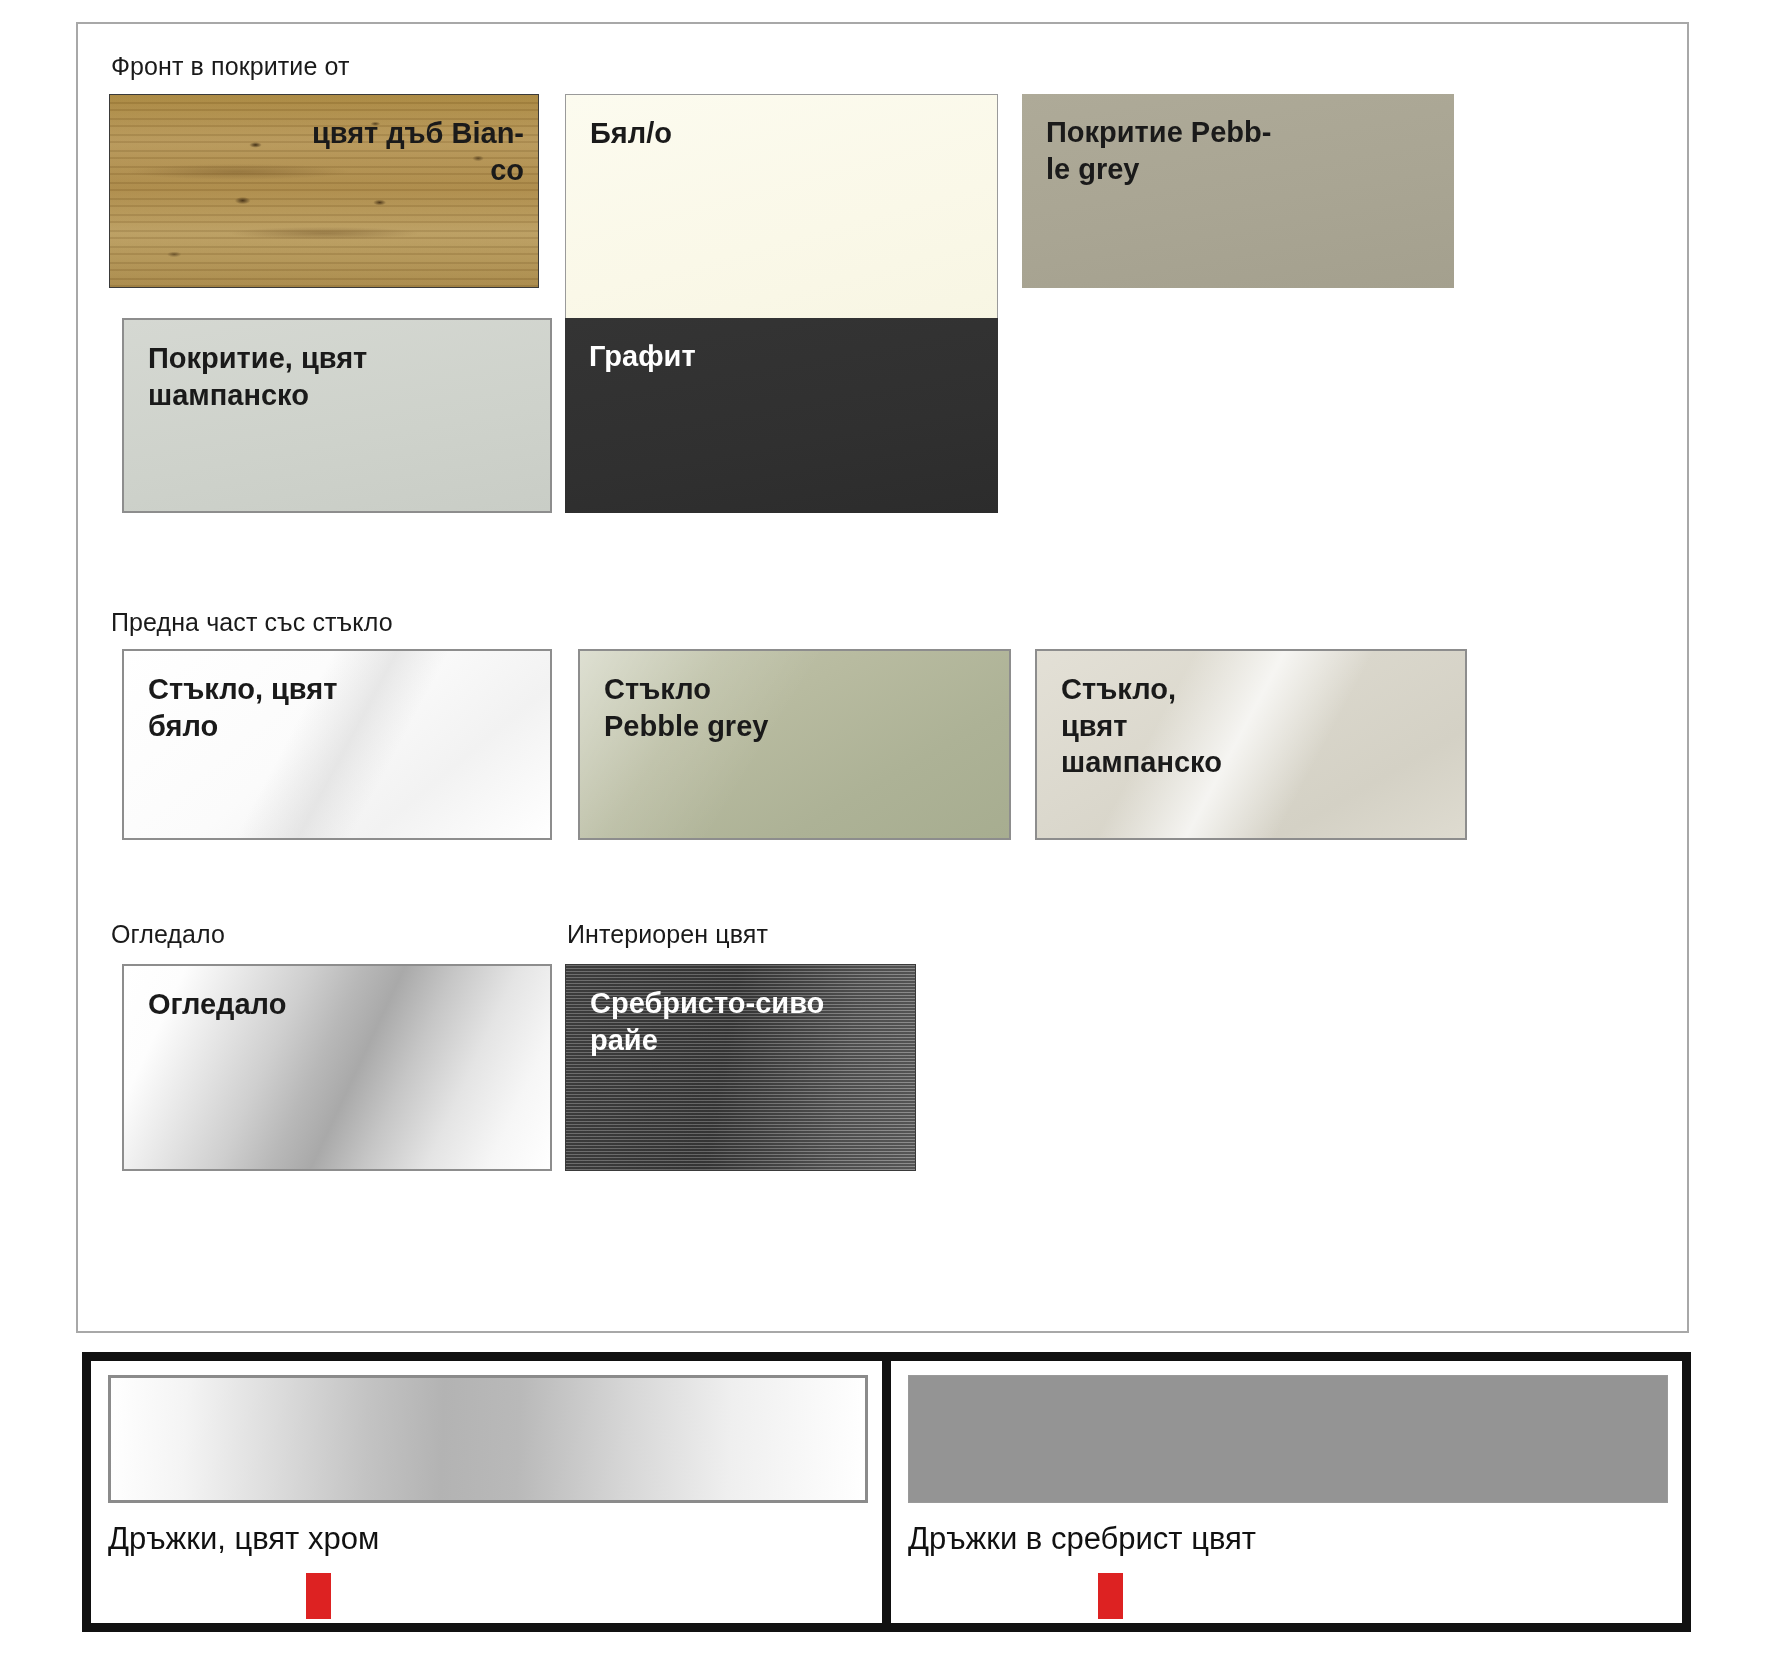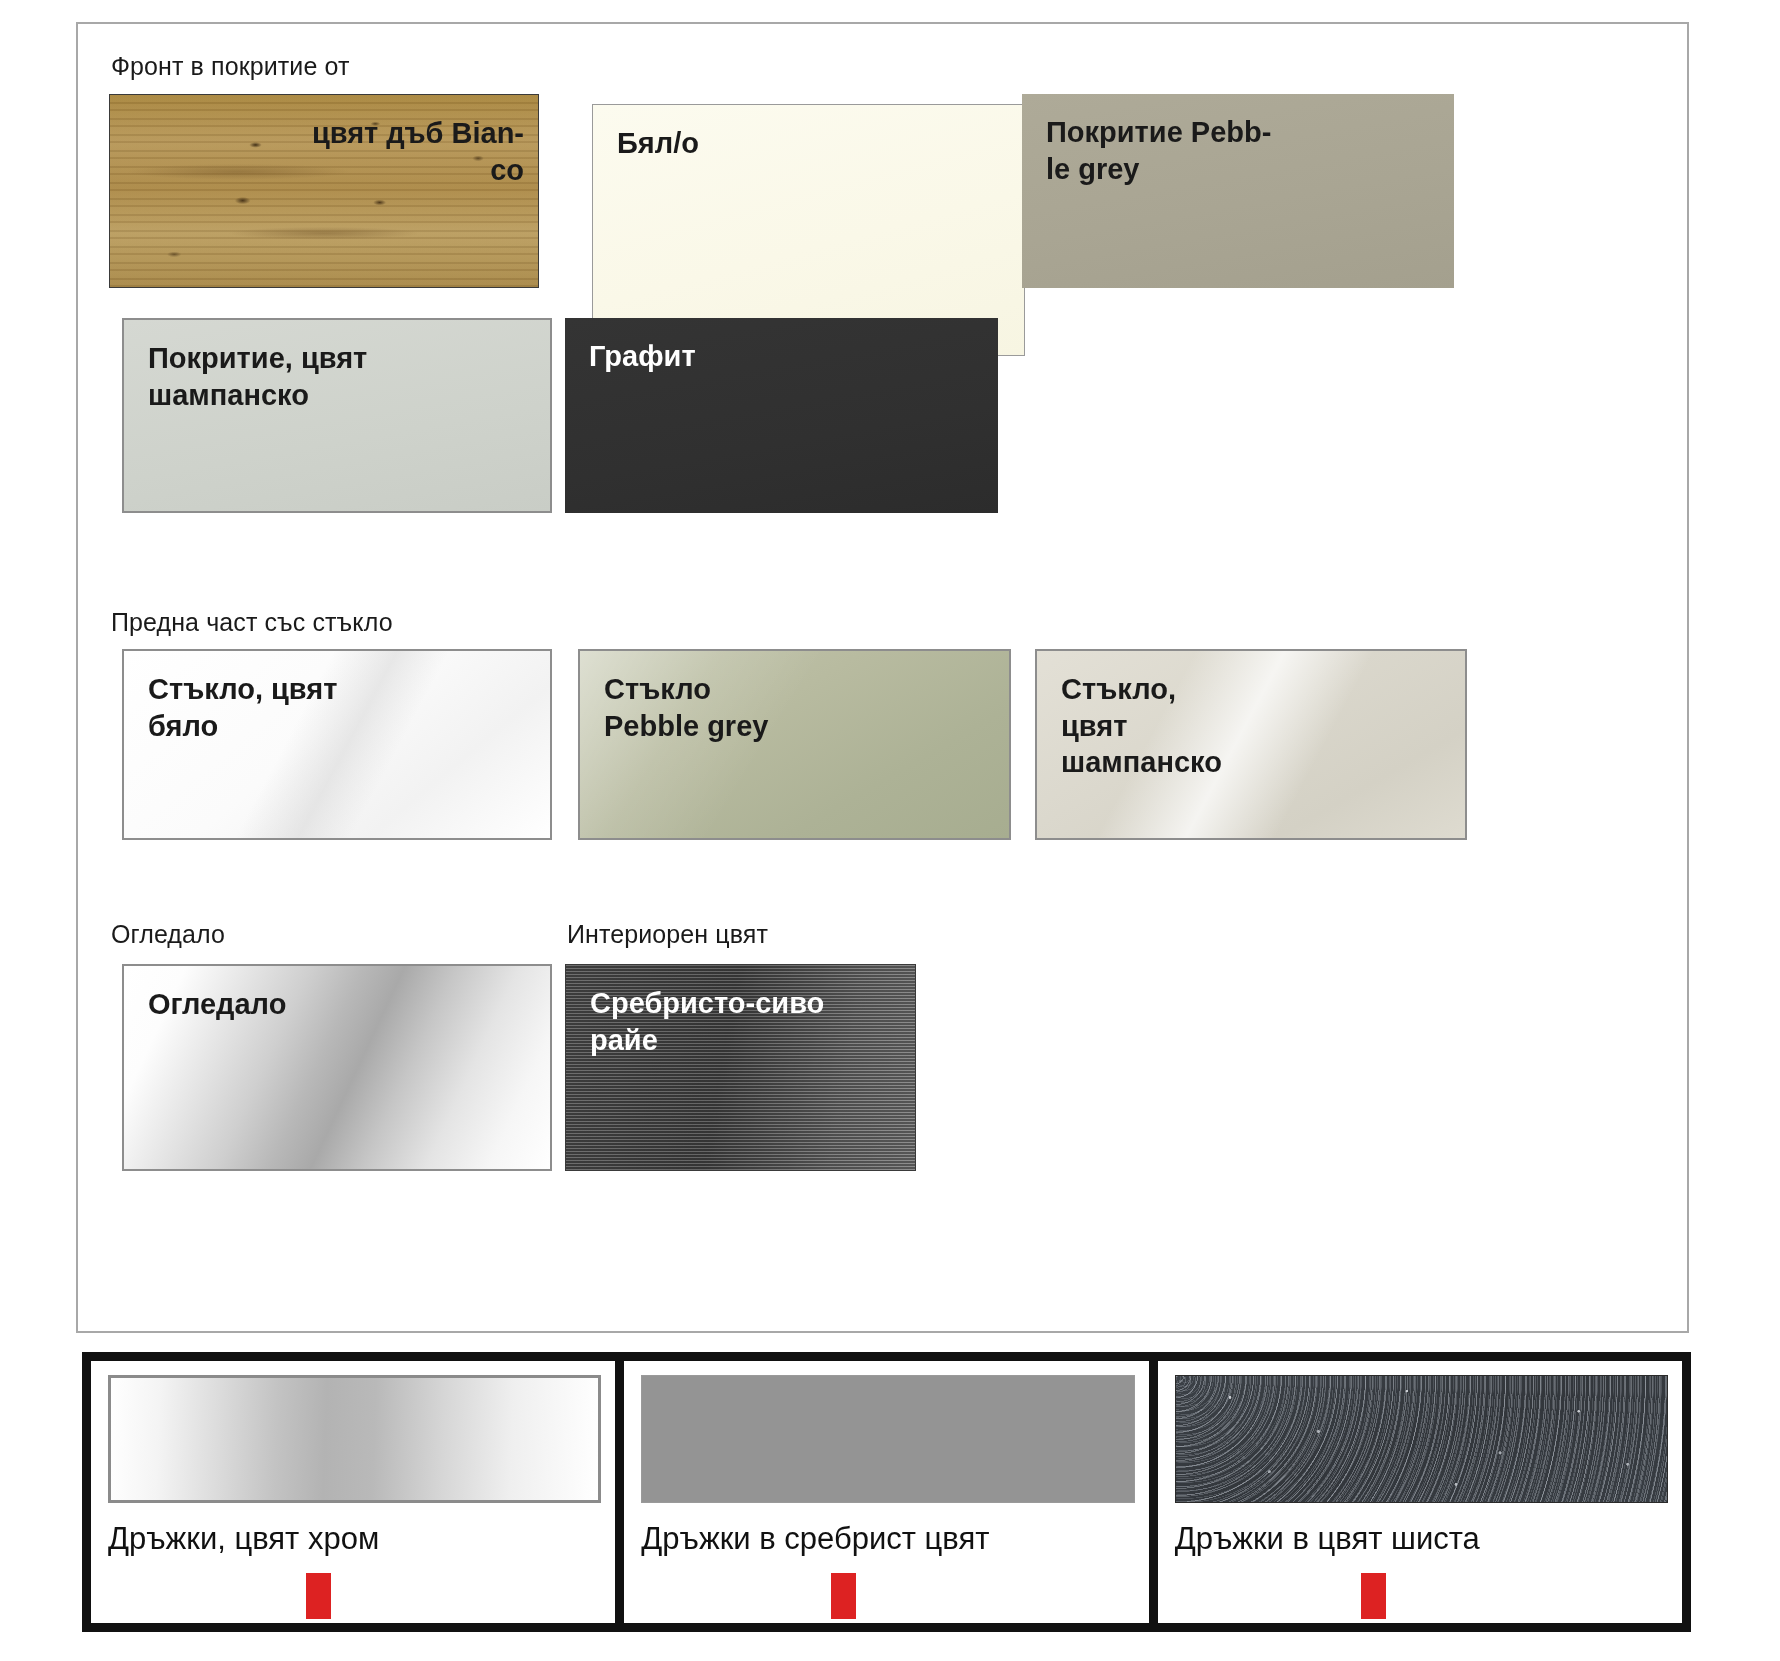--- a/index.html
+++ b/index.html
@@ -159,21 +159,21 @@
 
   <div class="panel">
 
     <div class="section-label" style="left:33px;top:28px;">Фронт в покритие от</div>
 
     <div class="chip oak b-dark" style="left:31px;top:70px;width:430px;height:194px;">
       <div class="cap">цвят дъб Bian-
 co</div>
     </div>
 
-    <div class="chip cream b-thin" style="left:487px;top:80px;width:433px;height:252px;margin-left:27px;">
+    <div class="chip cream b-thin" style="left:487px;top:70px;width:433px;height:252px;">
       <div class="cap">Бял/о</div>
     </div>
 
     <div class="chip pebble b-none" style="left:944px;top:70px;width:432px;height:194px;">
       <div class="cap">Покритие Pebb-
 le grey</div>
     </div>
 
     <div class="chip champ b-soft" style="left:31px;top:294px;width:430px;height:195px;">
       <div class="cap">Покритие, цвят
@@ -226,21 +226,16 @@
       <div class="handle-label">Дръжки, цвят хром</div>
       <div class="red-mark" style="left:215px;"></div>
     </div>
 
     <div class="handle-cell">
       <div class="handle-swatch silver"></div>
       <div class="handle-label">Дръжки в сребрист цвят</div>
       <div class="red-mark" style="left:207px;"></div>
     </div>
 
-    <div class="handle-cell">
-      <div class="handle-swatch shale"></div>
-      <div class="handle-label">Дръжки в цвят шиста</div>
-      <div class="red-mark" style="left:203px;"></div>
-    </div>
 
   </div>
 
 </div>
 
 </body></html>

